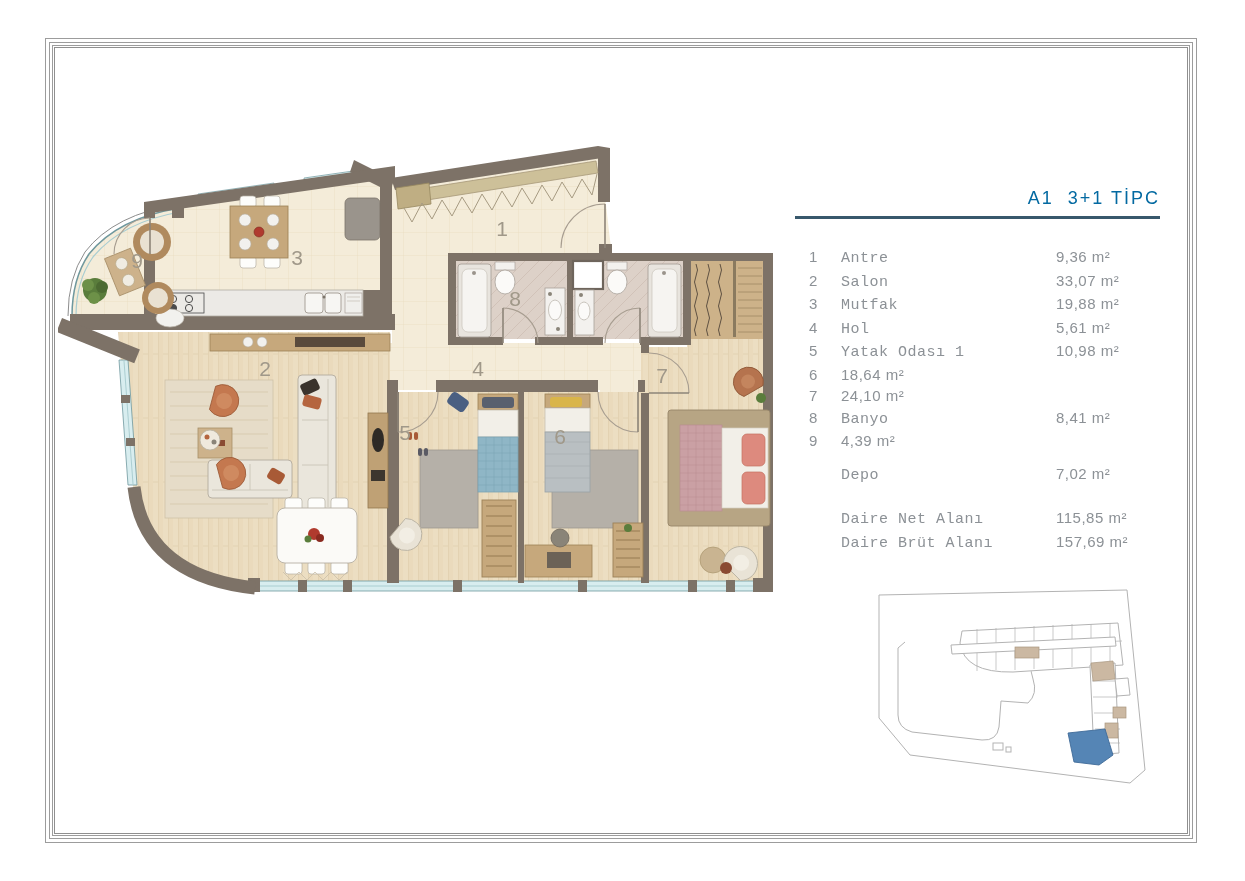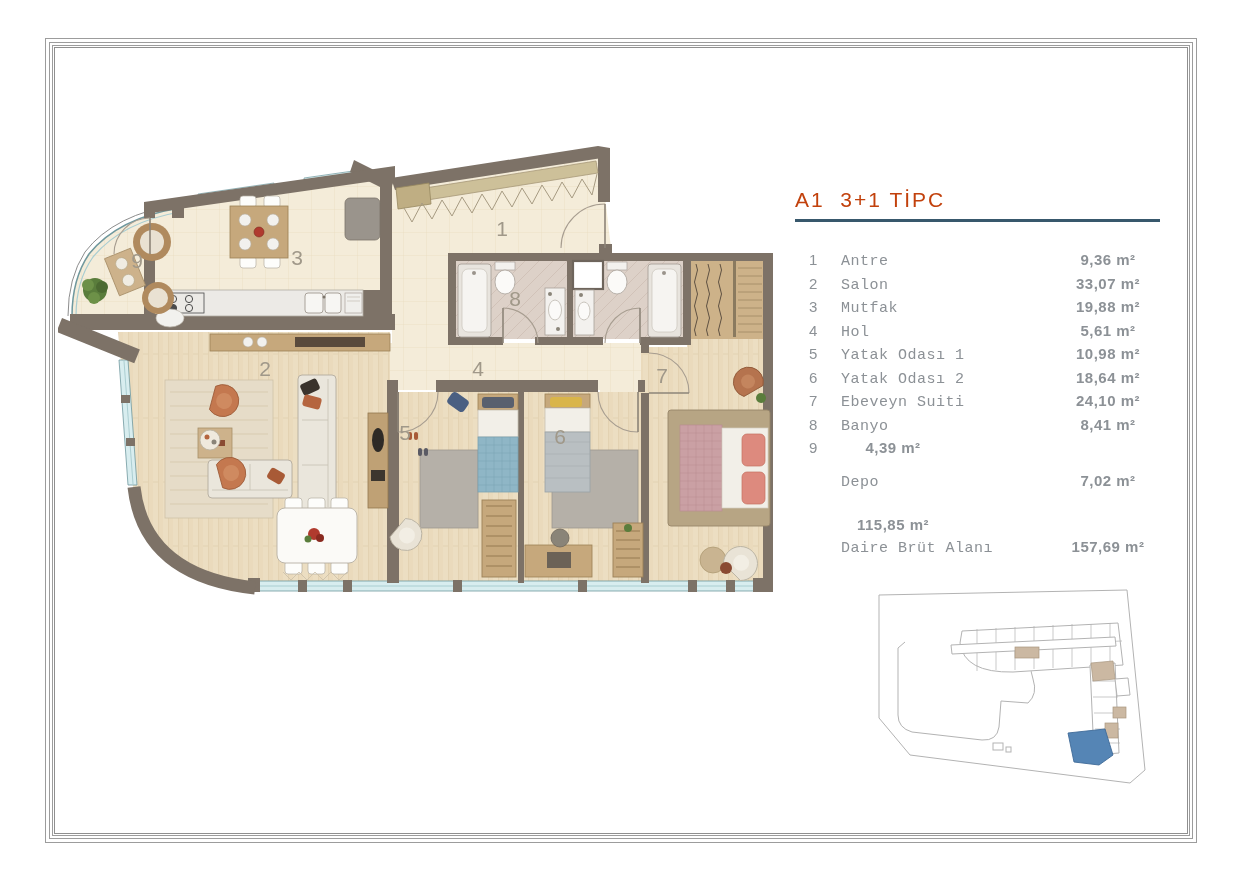--- a/index.html
+++ b/index.html
@@ -7,27 +7,27 @@
   
   .frame{position:absolute;left:45px;top:38px;width:1150px;height:803px;border:1px solid #9c9c9c;}
   .frame .f2{position:absolute;inset:3px;border:1px solid #9c9c9c;}
   .frame .f3{position:absolute;inset:2px;border:1px solid #9c9c9c;}
   .frame .f4{position:absolute;inset:1px;border:1.5px solid #8f8f8f;}
   
   .plan{position:absolute;left:58px;top:140px;width:730px;height:460px;}
   .roomnum{font-family:"Liberation Sans",sans-serif;font-size:21px;fill:#a09889;}
   
   .legend{position:absolute;left:795px;top:188px;width:365px;color:#8c9196;}
-  .legend .title{text-align:left;font-size:21px;letter-spacing:2px;color:#c2410c;white-space:pre;}
+  .legend .title{text-align:right;font-size:18px;letter-spacing:2px;color:#0369a1;white-space:pre;}
   .legend .rule{border:0;border-top:3px solid #38586c;margin:7px 0 0 0;}
   .legend .rows{margin-top:27px;}
   .lrow{display:flex;align-items:baseline;font-size:15px;letter-spacing:.5px;line-height:21.5px;}
   .lrow .no{width:32px;padding-left:14px;}
   .lrow .nm{flex:1;font-family:Liberation Mono, monospace;}
-  .lrow .ar{width:104px;text-align:center;font-weight:bold;}
+  .lrow .ar{width:104px;text-align:left;}
   .lrow.storage{margin-top:11px;}
   .totals{margin-top:21px;}
   
   .keyplan{position:absolute;left:865px;top:585px;width:300px;height:210px;}
 </style>
 </head>
 <body>
 
 <div class="frame">
   <div class="f2">
@@ -389,45 +389,44 @@
         <span class="nm">Hol</span>
         <span class="ar">5,61 m²</span>
       </div>
     <div class="lrow">
         <span class="no">5</span>
         <span class="nm">Yatak Odası 1</span>
         <span class="ar">10,98 m²</span>
       </div>
     <div class="lrow">
         <span class="no">6</span>
-        <span class="nm">Yatak Odası 2</span>
         <span class="ar">18,64 m²</span>
       </div>
     <div class="lrow">
         <span class="no">7</span>
-        <span class="nm">Ebeveyn Suiti</span>
         <span class="ar">24,10 m²</span>
       </div>
     <div class="lrow">
         <span class="no">8</span>
         <span class="nm">Banyo</span>
         <span class="ar">8,41 m²</span>
       </div>
     <div class="lrow">
         <span class="no">9</span>
         <span class="ar">4,39 m²</span>
       </div>
     <div class="lrow storage">
         <span class="no"></span>
         <span class="nm">Depo</span>
         <span class="ar">7,02 m²</span>
       </div>
     <div class="totals">
       <div class="lrow">
           <span class="no"></span>
+          <span class="nm">Daire Net Alanı</span>
           <span class="ar">115,85 m²</span>
         </div>
       <div class="lrow">
           <span class="no"></span>
           <span class="nm">Daire Brüt Alanı</span>
           <span class="ar">157,69 m²</span>
         </div>
     </div>
   </div>
 </div>

